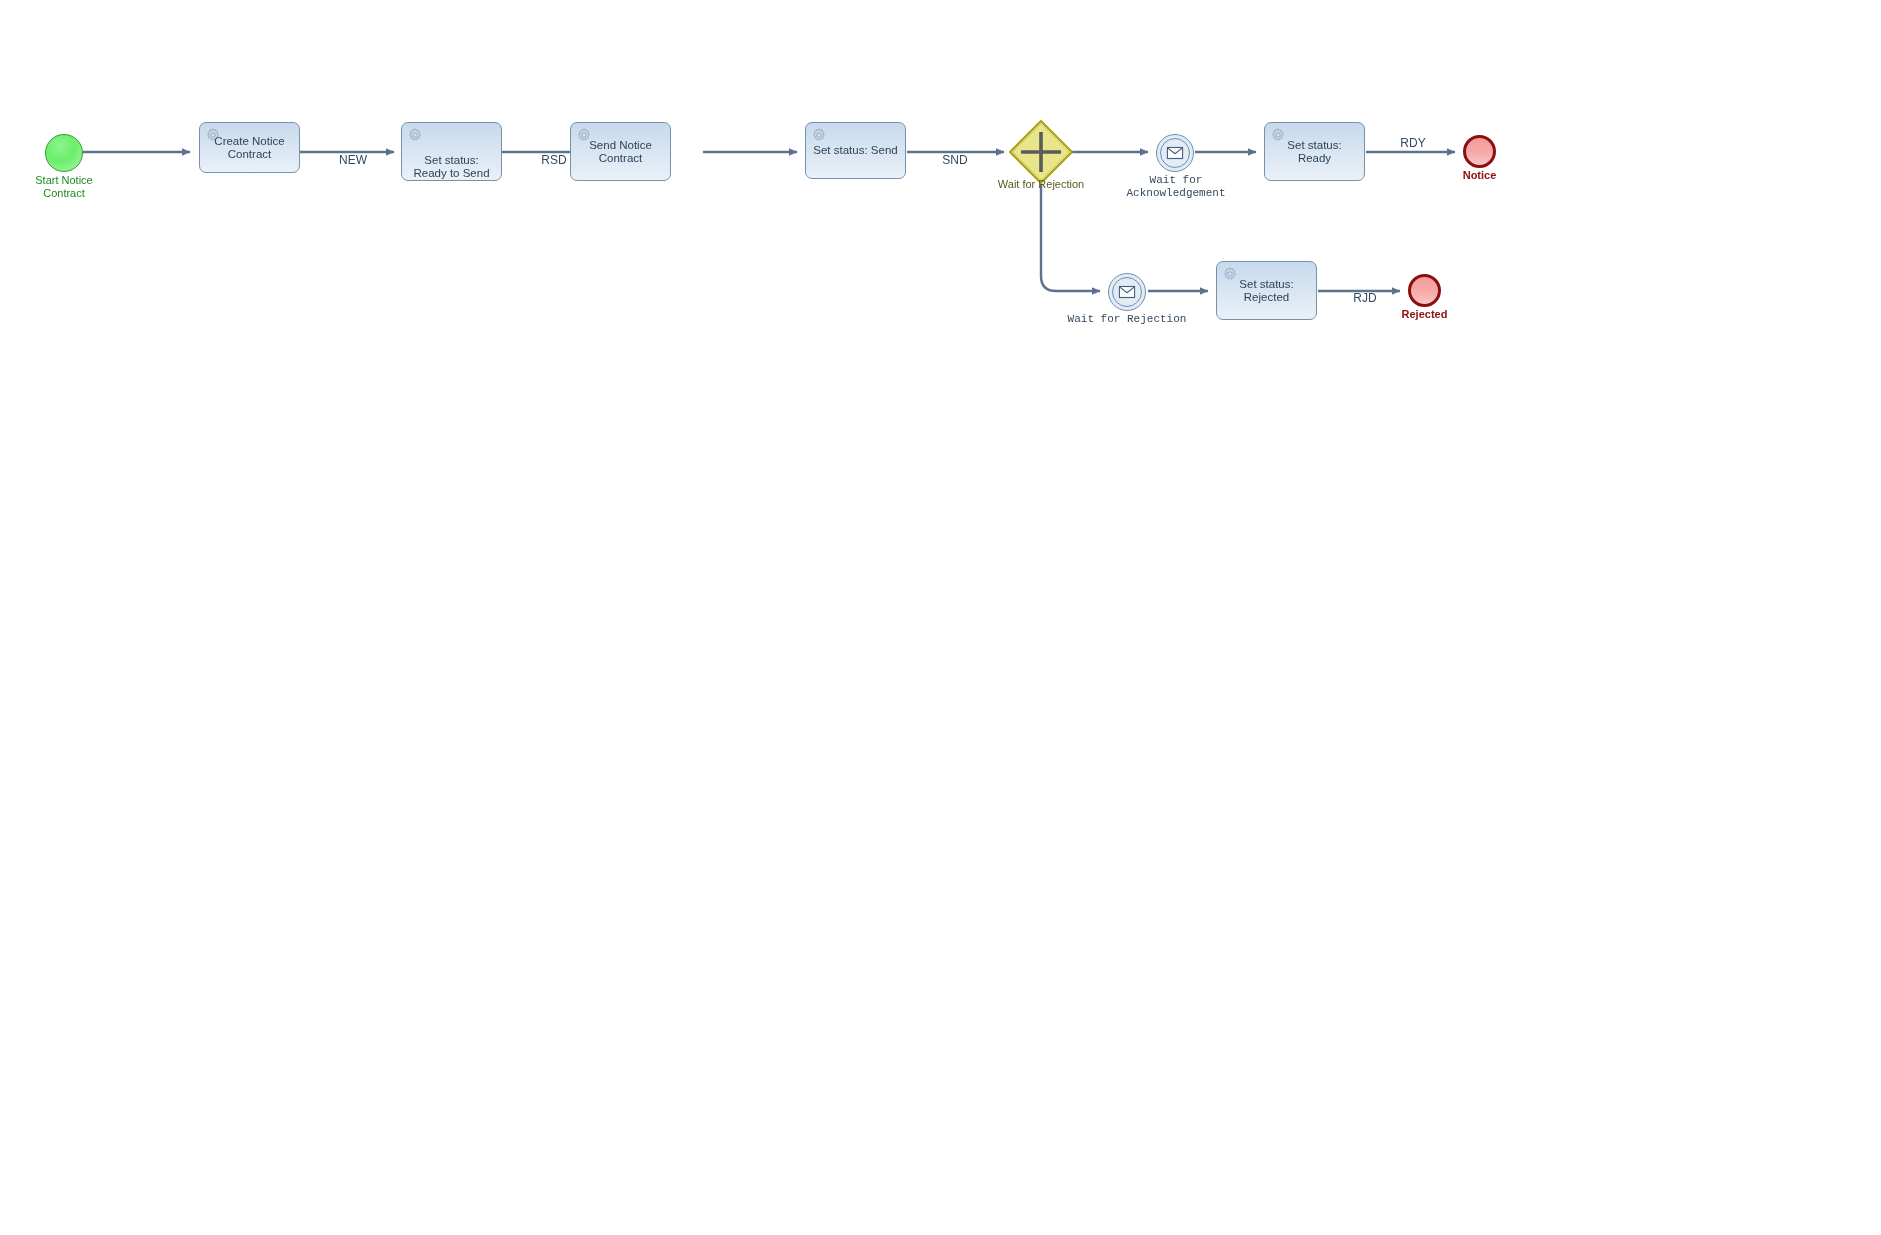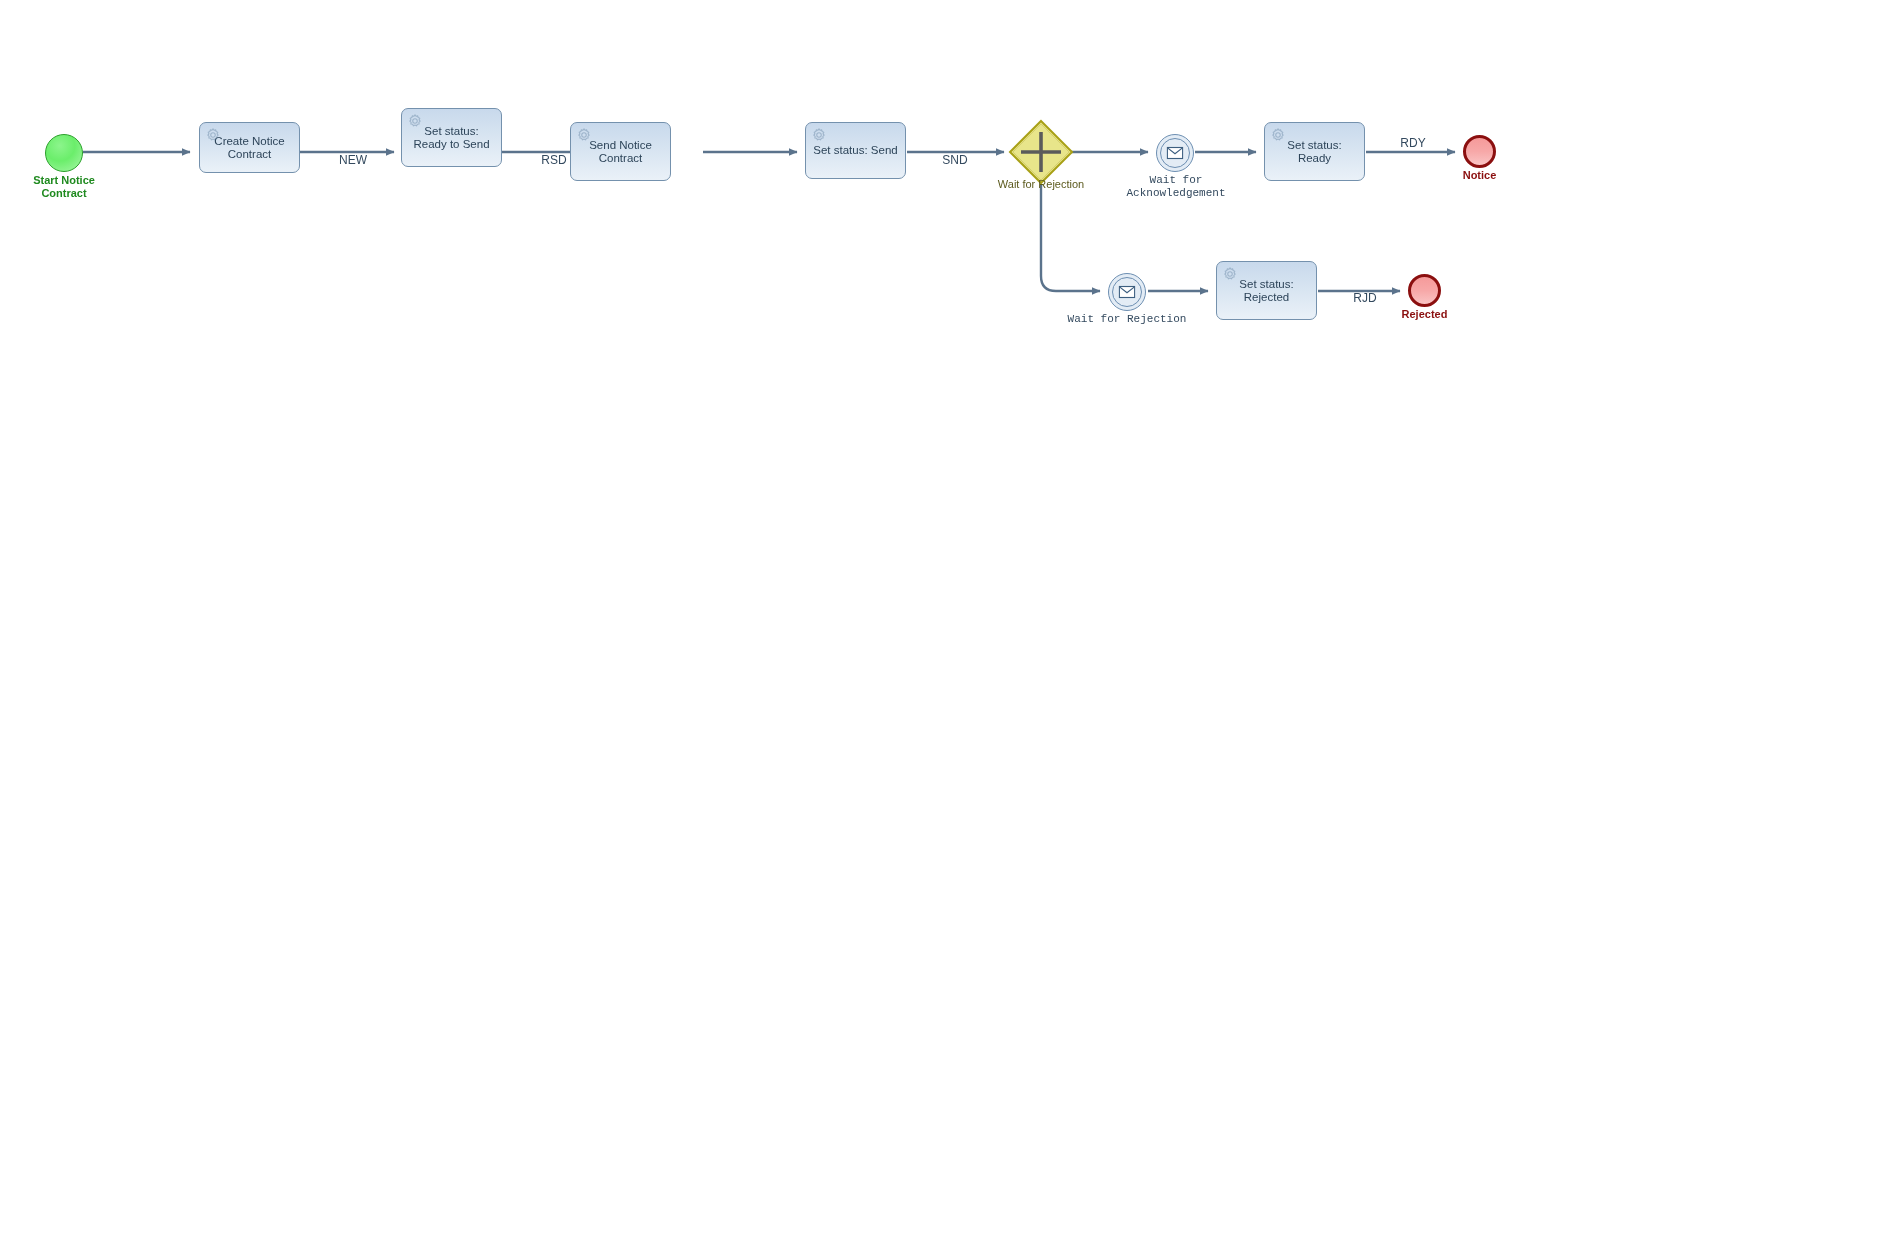--- a/index.html
+++ b/index.html
@@ -103,21 +103,21 @@
 
   
   .caption {
     position: absolute;
     text-align: center;
     font-size: 11px;
     line-height: 12.5px;
     user-select: none;
     white-space: pre-line;
   }
-  .caption.green  { color: #1f8a1f; font-weight: bold; text-align: center; }
+  .caption.green  { color: #1f8a1f; font-weight: normal; text-align: center; }
   .caption.red    { color: #8b0f0f; font-weight: bold; }
   .caption.dark   { color: #33495e; font-family: Liberation Mono, monospace; }
   .caption.olive  { color: #5c5a1e; }
 
   
   .edge-label {
     position: absolute;
     font-size: 12px;
     color: #33495e;
     text-align: center;
@@ -169,21 +169,21 @@
   <div class="task" style="left:199px; top:122px; width:101px; height:51px;">
     <svg class="gear-icon" viewBox="0 0 24 24">
       <path fill="none" stroke="#7491ad" stroke-width="1.6" d="M12 8.6a3.4 3.4 0 1 0 0 6.8 3.4 3.4 0 0 0 0-6.8z"></path>
       <path fill="none" stroke="#7491ad" stroke-width="1.6" stroke-linejoin="round" d="M12 2.6l1.5 2.2 2.6-.5.6 2.6 2.5.9-1.1 2.4 1.7 2-2 1.8.4 2.6-2.6.4-1.3 2.3-2.3-1.2-2.3 1.2-1.3-2.3-2.6-.4.4-2.6-2-1.8 1.7-2L4.8 7.8l2.5-.9.6-2.6 2.6.5z"></path>
     </svg>
     <span class="task-label">Create Notice Contract</span>
   </div>
 
   <div class="edge-label" style="left:323px; top:153px; width:60px;">NEW</div>
 
-  <div class="task" style="left:401px; top:108px; width:101px; height:59px;">
+  <div class="task" style="left:401px; top:122px; width:101px; height:59px;align-items:flex-end;">
     <svg class="gear-icon" viewBox="0 0 24 24">
       <path fill="none" stroke="#7491ad" stroke-width="1.6" d="M12 8.6a3.4 3.4 0 1 0 0 6.8 3.4 3.4 0 0 0 0-6.8z"></path>
       <path fill="none" stroke="#7491ad" stroke-width="1.6" stroke-linejoin="round" d="M12 2.6l1.5 2.2 2.6-.5.6 2.6 2.5.9-1.1 2.4 1.7 2-2 1.8.4 2.6-2.6.4-1.3 2.3-2.3-1.2-2.3 1.2-1.3-2.3-2.6-.4.4-2.6-2-1.8 1.7-2L4.8 7.8l2.5-.9.6-2.6 2.6.5z"></path>
     </svg>
     <span class="task-label">Set status: Ready to Send</span>
   </div>
 
   <div class="edge-label" style="left:524px; top:153px; width:60px;">RSD</div>
 
   <div class="task" style="left:570px; top:122px; width:101px; height:59px;justify-content:center;">

